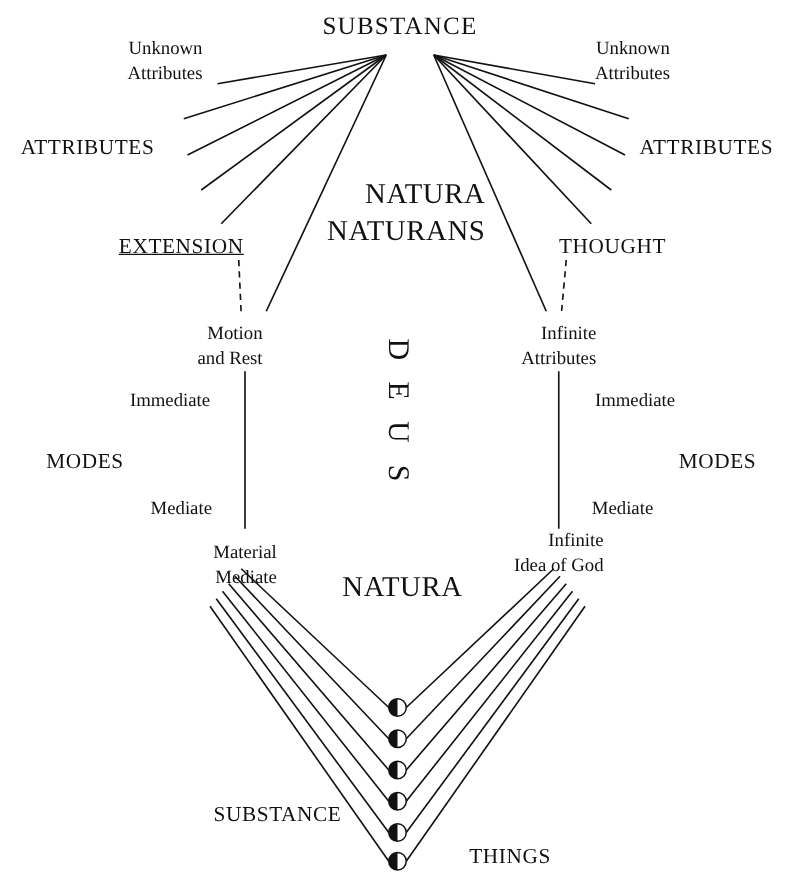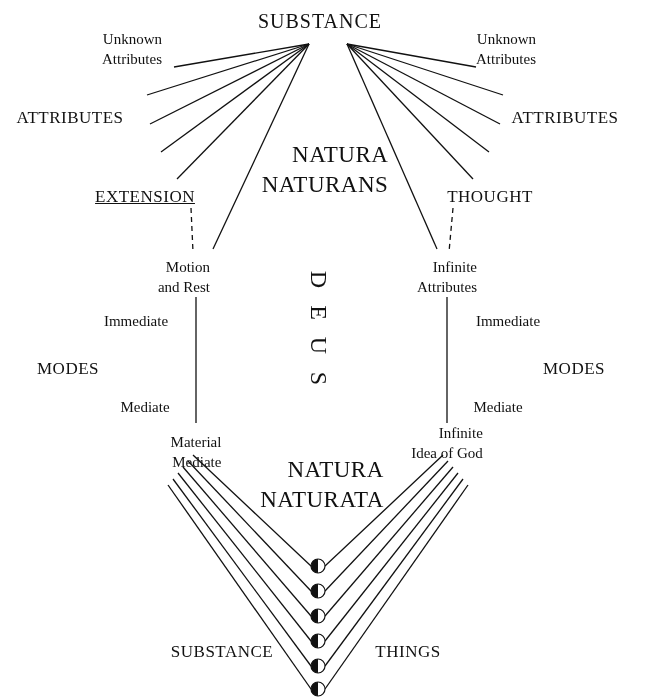--- a/index.html
+++ b/index.html
@@ -165,19 +165,18 @@
     <div>Material</div>
     <div>Mediate</div>
   </div>
   <div class="label small" style="left:447px; top:424px;">
     <div>Infinite</div>
     <div>Idea of God</div>
   </div>
 
   <div class="label mid" style="left:322px; top:455px;">
     <div>NATURA</div>
-    <div>NATURATA</div>
   </div>
 
   <div class="label caps" style="left:222px; top:641px;">SUBSTANCE</div>
-  <div class="label caps" style="left:408px; top:641px;">THINGS</div>
+  <div class="label caps" style="left:408px; top:674px;">THINGS</div>
 
 </div>
 
 </body></html>

